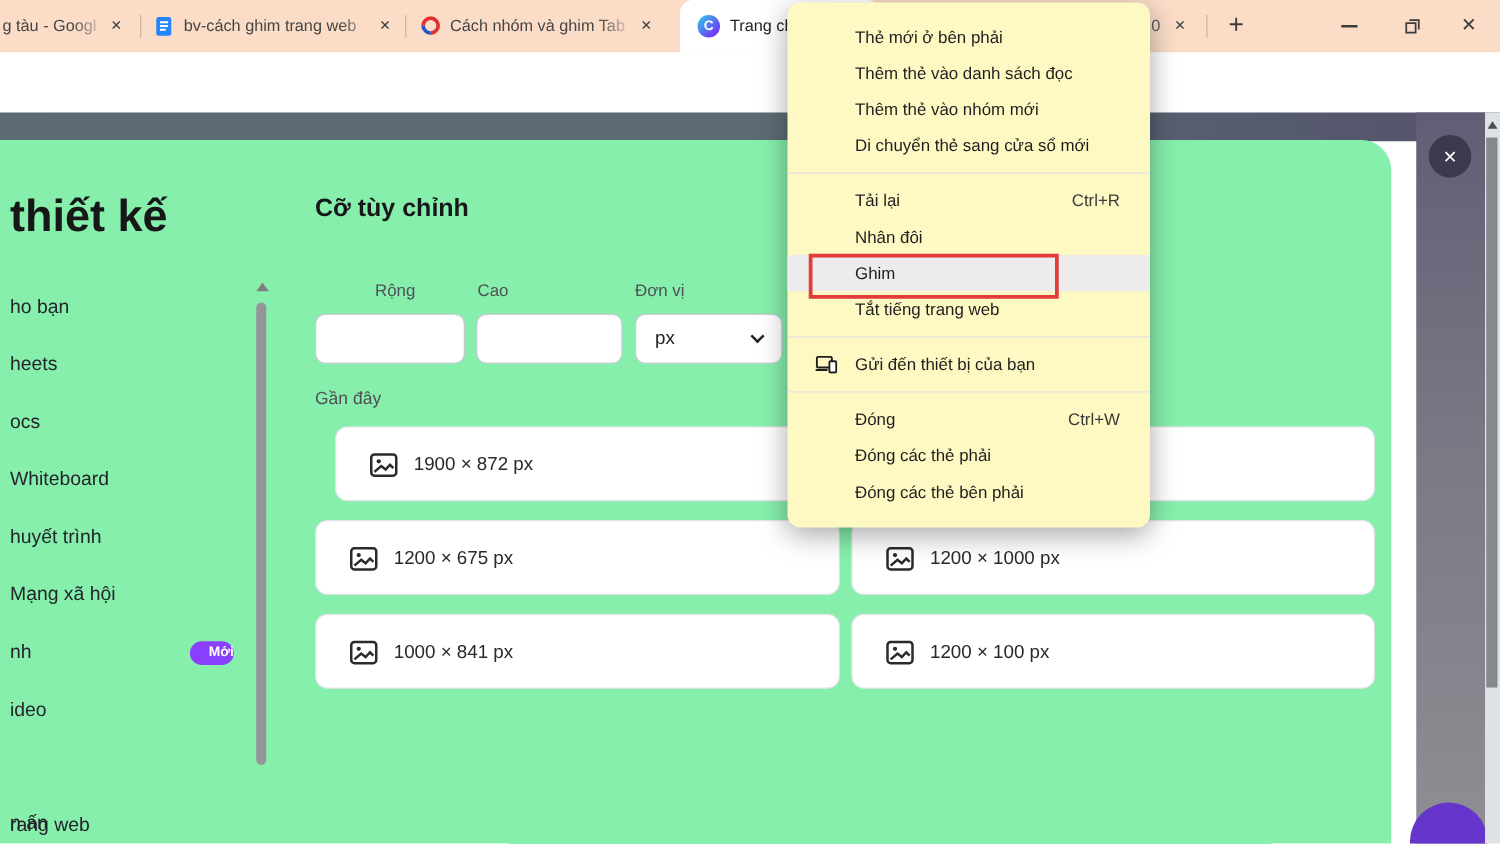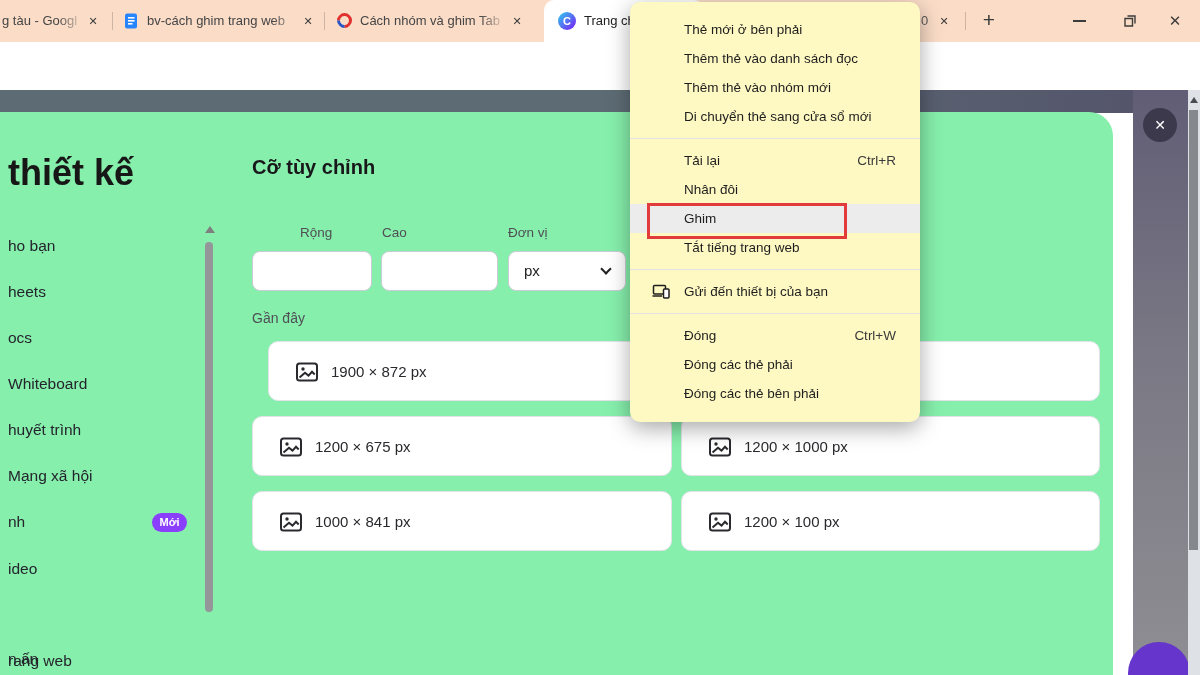--- a/index.html
+++ b/index.html
@@ -177,21 +177,21 @@
 
       <div class="sheading">thiết kế</div>
 
       <div class="sitem" style="top:122px;"><span>ho bạn</span></div>
       <div class="sitem" style="top:168px;"><span>heets</span></div>
       <div class="sitem" style="top:214px;"><span>ocs</span></div>
       <div class="sitem" style="top:260px;"><span>Whiteboard</span></div>
       <div class="sitem" style="top:306px;"><span>huyết trình</span></div>
       <div class="sitem" style="top:352px;"><span>Mạng xã hội</span></div>
       <div class="sitem" style="top:398px;"><span>nh</span></div>
-      <span class="badge" style="background:#8a3ffc;">Mới</span>
+      <span class="badge" style="background:#8a3ffc;text-align:right;">Mới</span>
       <div class="sitem" style="top:445px;"><span>ideo</span></div>
       <div class="sitem" style="top:491px;margin-top:44px;"><span>n ấn</span></div>
       <div class="sitem" style="top:537px;"><span>rang web</span></div>
 
       <span class="sbarr"></span>
       <span class="sbthumb"></span>
 
       <div class="ctitle">Cỡ tùy chỉnh</div>
 
       <span class="flabel" style="left:252px;margin-left:48px;">Rộng</span>

